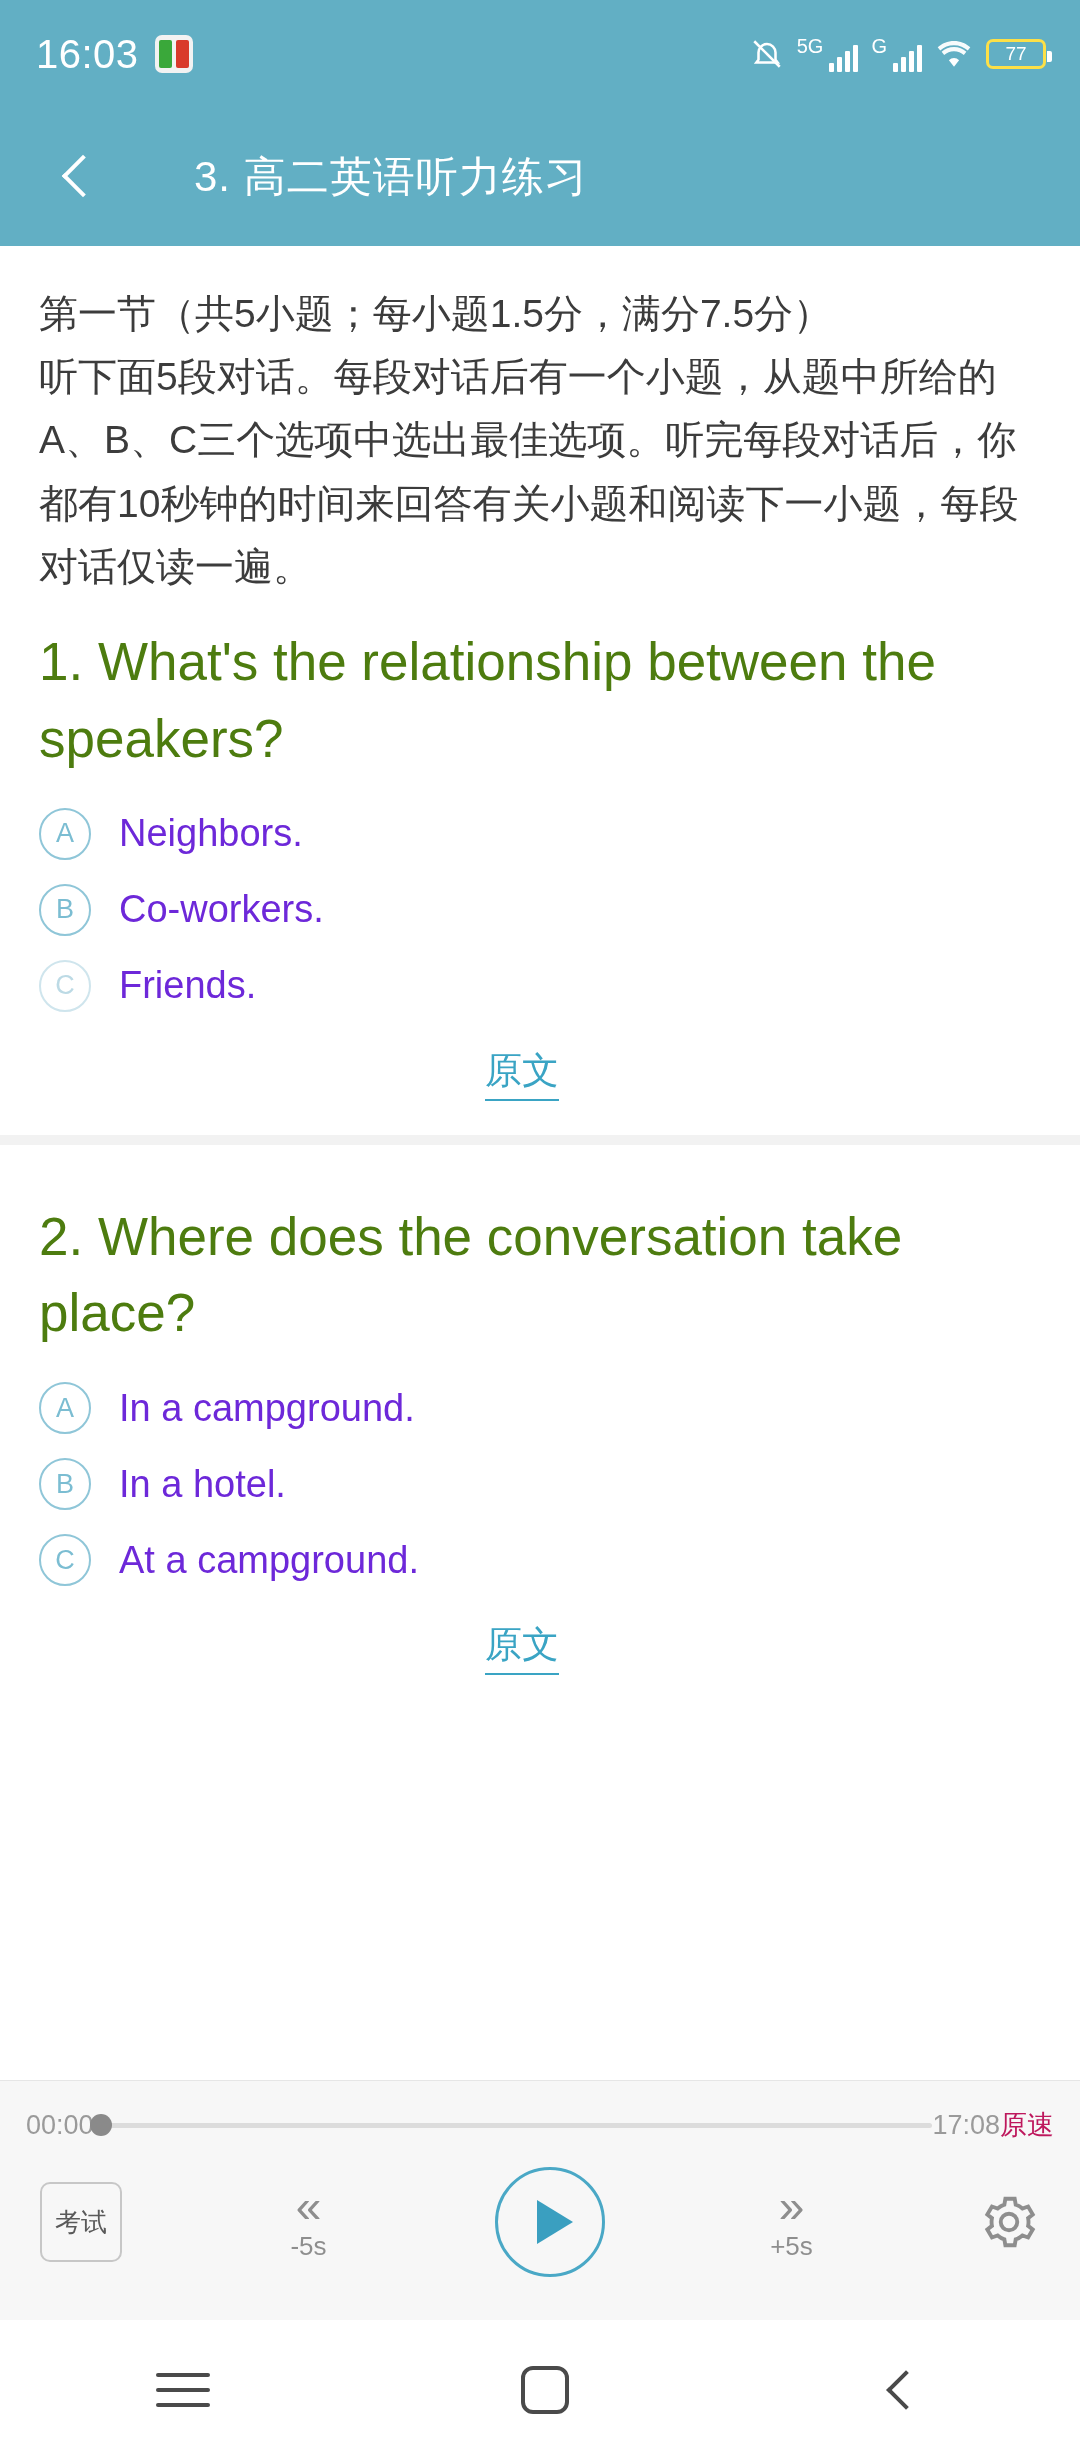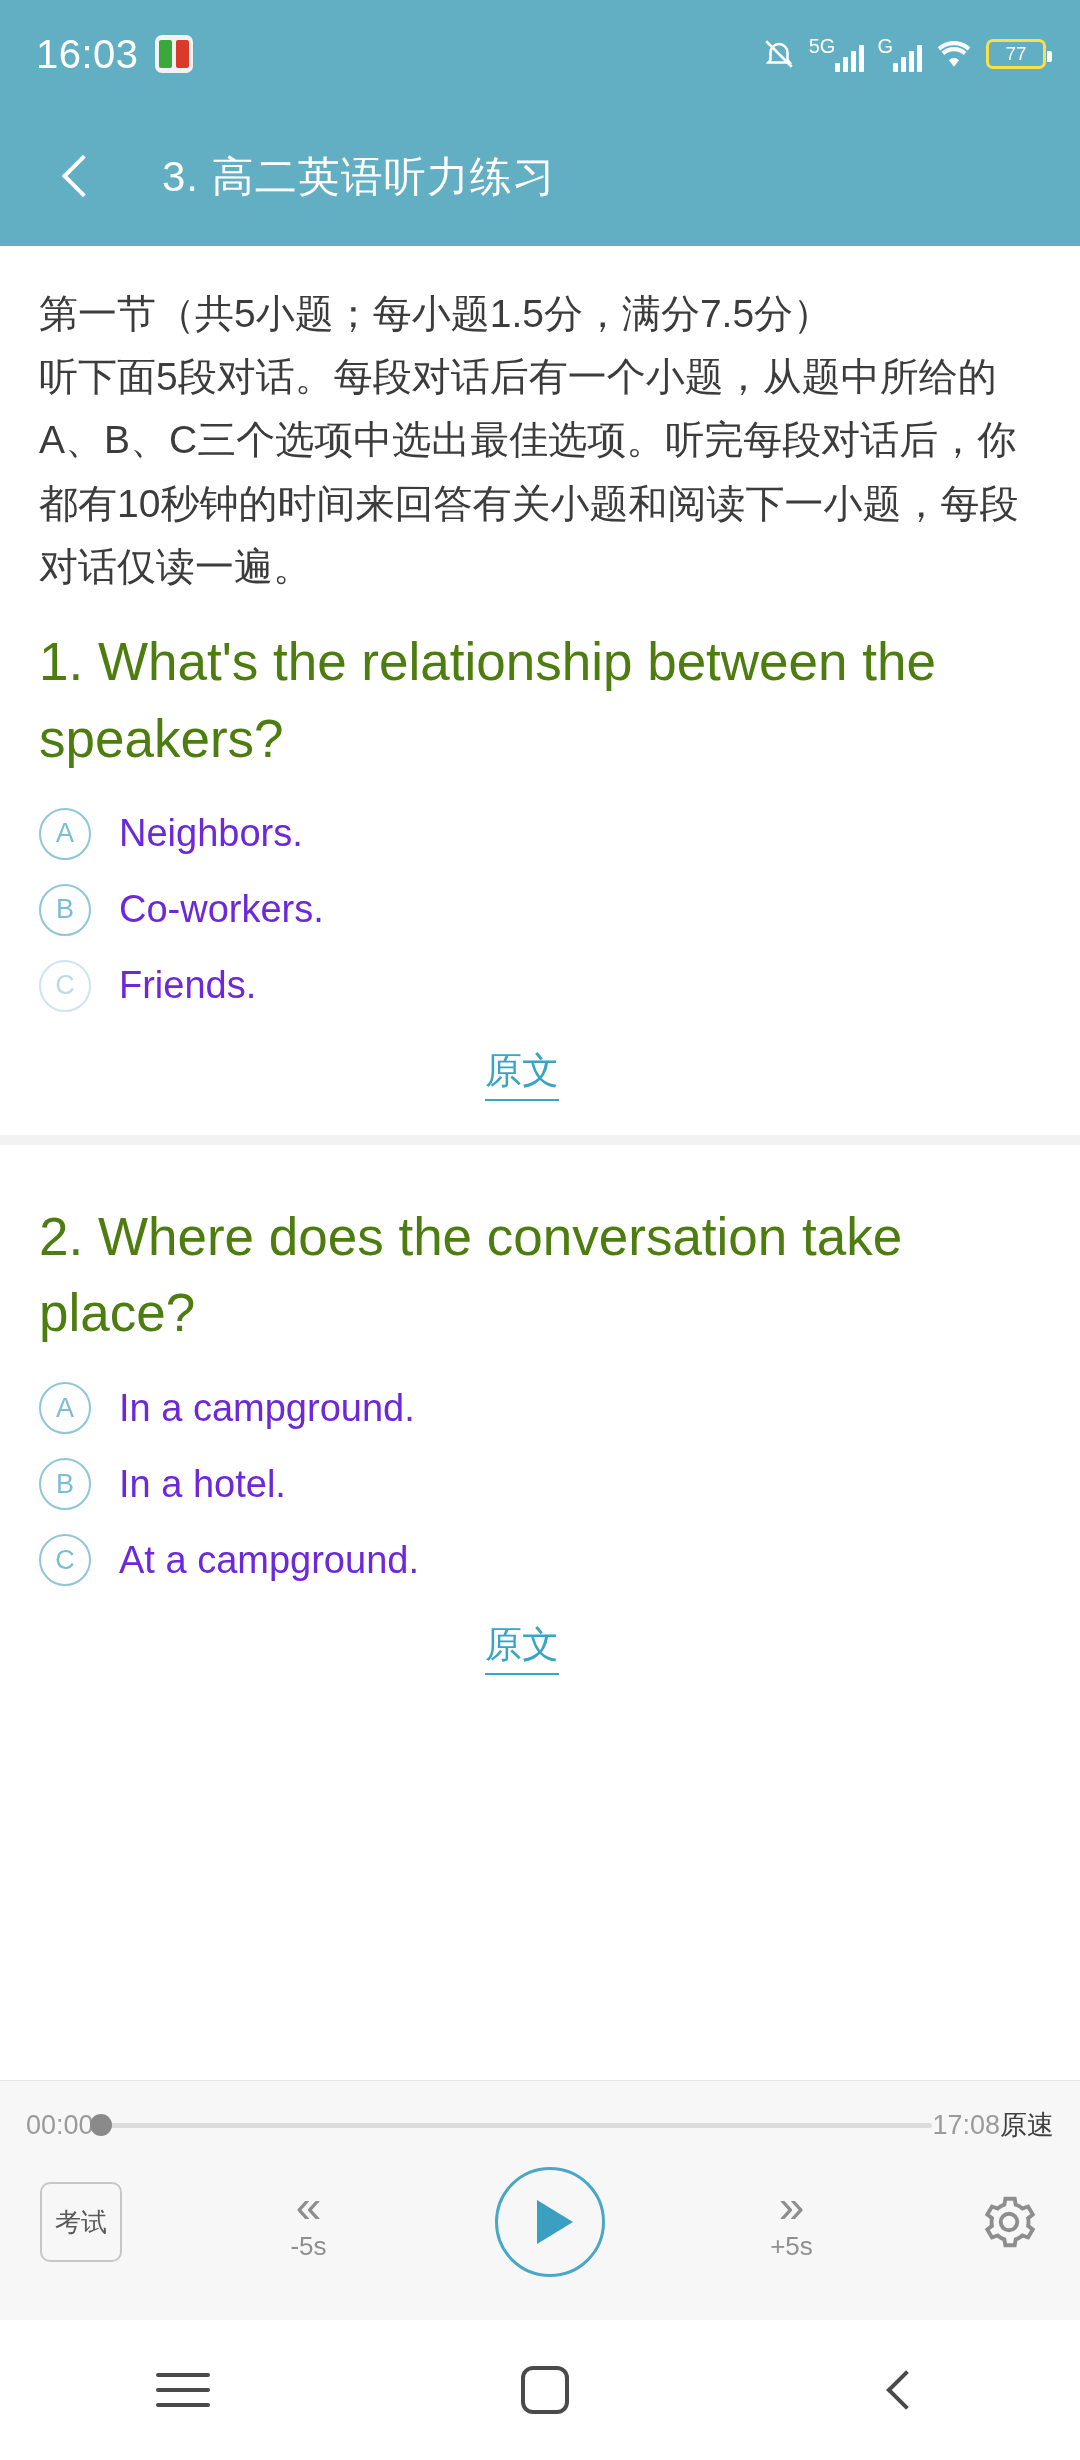--- a/index.html
+++ b/index.html
@@ -33,21 +33,21 @@
     content: ""; position: absolute; left: 4px; top: 5px;
     width: 13px; height: 28px; background: #3aa83a; border-radius: 2px;
   }
   .app-badge:after {
     content: ""; position: absolute; right: 4px; top: 5px;
     width: 13px; height: 28px; background: #d93a2b; border-radius: 2px;
   }
   .status-right { display: flex; align-items: center; gap: 13px; }
   .icon-mute { width: 34px; height: 34px; position: relative; }
   .icon-mute svg, .icon-wifi svg { display: block; }
-  .sig-group { display: flex; align-items: flex-end; gap: 0; }
+  .sig-group { display: flex; align-items: flex-end; gap: 6px; }
   .sig-label { font-size: 20px; line-height: 1; margin-bottom: 16px; }
   .bars { display: flex; align-items: flex-end; gap: 3px; height: 28px; }
   .bars i { width: 5px; background: #ffffff; display: block; border-radius: 1px; }
   .bars i:nth-child(1) { height: 9px; }
   .bars i:nth-child(2) { height: 15px; }
   .bars i:nth-child(3) { height: 21px; }
   .bars i:nth-child(4) { height: 27px; }
   .battery {
     width: 60px; height: 30px; border: 3px solid #fde047; border-radius: 7px;
     position: relative; display: flex; align-items: center; justify-content: center;
@@ -70,21 +70,21 @@
   .back-chevron {
     width: 54px; height: 54px; position: relative; flex: 0 0 auto;
   }
   .back-chevron:before {
     content: ""; position: absolute; left: 16px; top: 11px;
     width: 26px; height: 26px;
     border-left: 4px solid #ffffff; border-bottom: 4px solid #ffffff;
     transform: rotate(45deg);
   }
   .title-text {
-    font-size: 42px; margin-left: 56px; letter-spacing: 1px; font-weight: 400;
+    font-size: 42px; margin-left: 88px; letter-spacing: 1px; font-weight: 400;
   }
 
   
   .content {
     position: absolute;
     top: 246px; left: 0; right: 0; bottom: 380px;
     background: #ffffff;
     overflow: hidden;
   }
   .section { padding: 0 39px; }
@@ -138,21 +138,21 @@
     height: 240px;
     background: #f7f7f7;
     border-top: 1px solid #e6e6e6;
   }
   .progress-row {
     display: flex; align-items: center;
     padding: 26px 26px 0 26px;
   }
   .time-cur { font-size: 27px; color: #9a9a9a; flex: 0 0 auto; }
   .time-total { font-size: 27px; color: #9a9a9a; flex: 0 0 auto; }
-  .speed-label { font-size: 27px; color: #404040; flex: 0 0 auto; }
+  .speed-label { font-size: 27px; color: #be185d; flex: 0 0 auto; }
   .track {
     flex: 1 1 auto; height: 5px; background: #dcdcdc; border-radius: 3px;
     position: relative;
   }
   .track .knob {
     position: absolute; left: 0; top: 50%;
     width: 22px; height: 22px; border-radius: 50%;
     background: #8a8a8a; transform: translate(-4px, -50%);
   }
   .controls {

